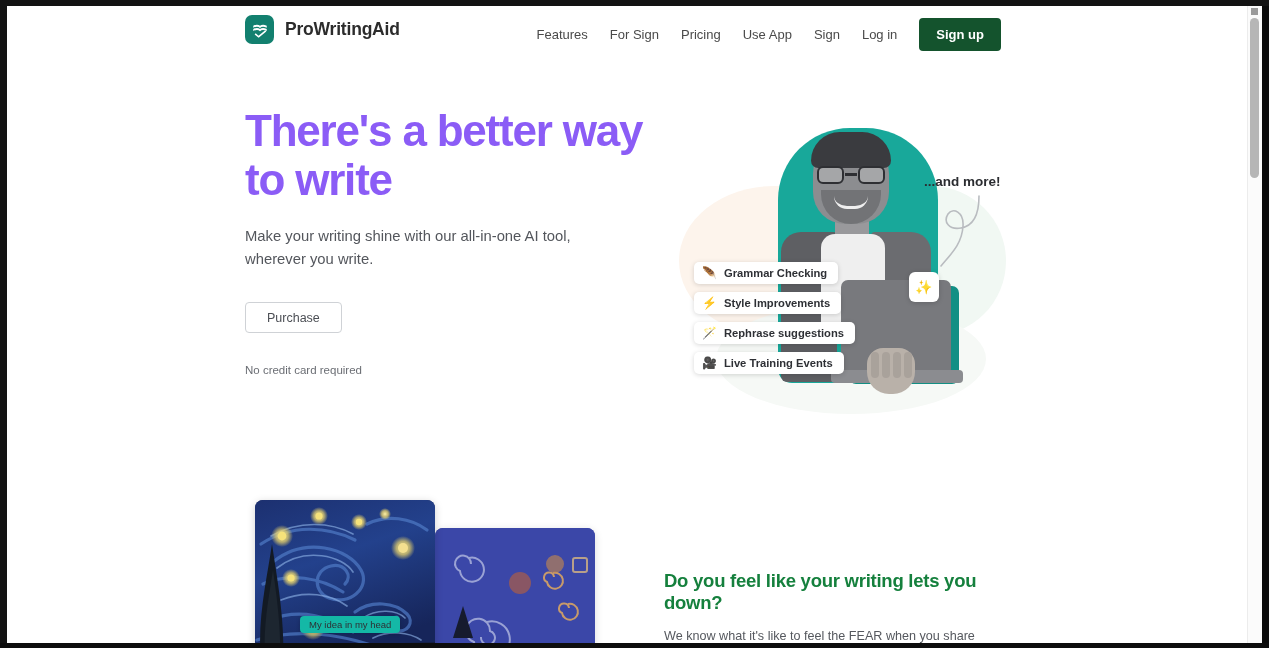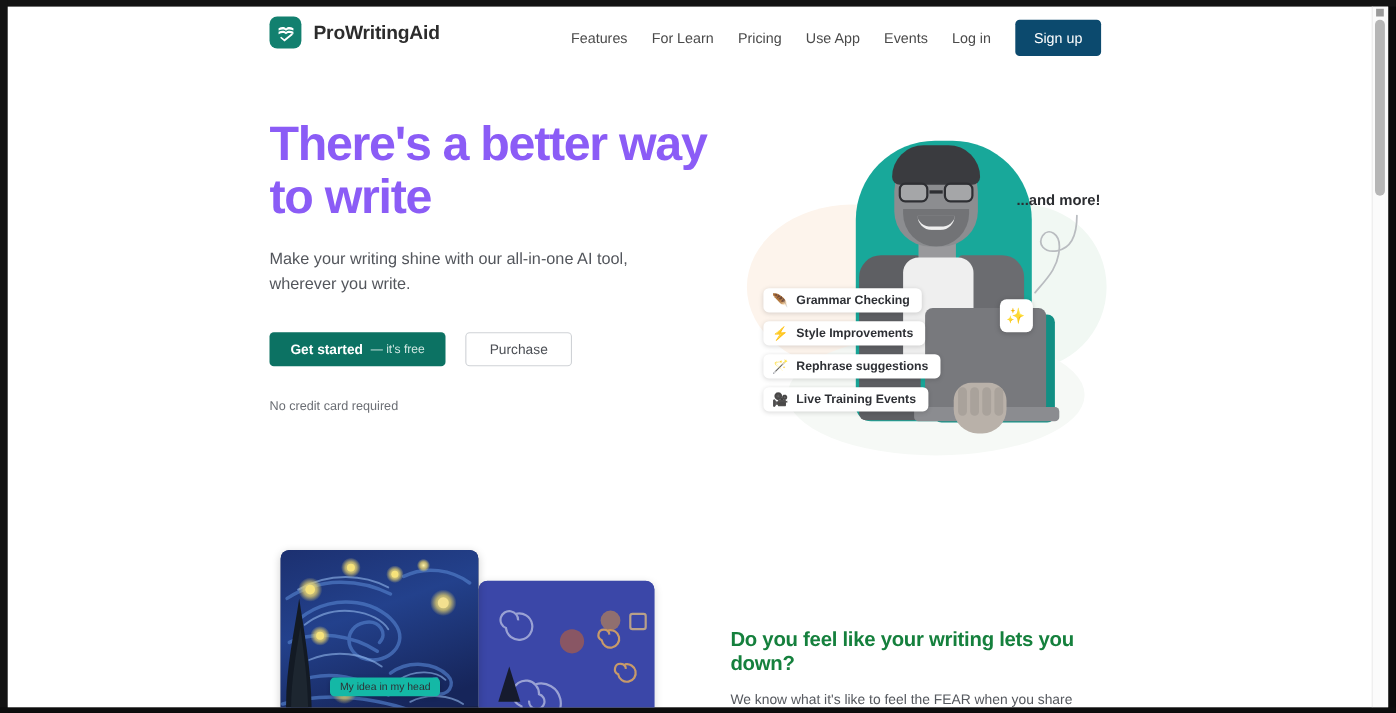--- a/index.html
+++ b/index.html
@@ -119,23 +119,23 @@
   .nav-link {
     font-size: 13px;
     color: #4a4a4a;
     padding: 5px 11px;
     cursor: pointer;
     white-space: nowrap;
   }
   #signup-button {
     margin-left: 11px;
     font-size: 13px;
-    font-weight: normal;
+    font-weight: bold;
     color: #ffffff;
-    background: #0c4a6e;
+    background: #14532d;
     border: none;
     border-radius: 4px;
     padding: 9px 17px;
     cursor: pointer;
     font-family: "Liberation Sans", sans-serif;
   }
 
   
   #hero {
     position: absolute;
@@ -493,40 +493,36 @@
               <path d="M3 6.2 C7 4.2 10 4.6 12 6.4 C14 4.6 17 4.2 21 6.2 L21 9 C17 7 14 7.4 12 9.2 C10 7.4 7 7 3 9 Z" fill="#ffffff"></path>
               <path d="M3 10.6 C7 8.6 10 9 12 10.8 C14 9 17 8.6 21 10.6 L21 13.4 C17 11.4 14 11.8 12 13.6 C10 11.8 7 11.4 3 13.4 Z" fill="#ffffff"></path>
               <path d="M6.2 16.4 L10 19.6 L19 12.2 L20.4 14 L10.2 22.2 L4.8 17.9 Z" fill="#ffffff"></path>
             </svg>
           </div>
           <span id="brand-name">ProWritingAid</span>
         </div>
 
         <nav id="primary-nav">
           <span class="nav-link">Features</span>
-          <span class="nav-link">For Learn</span>
+          <span class="nav-link">For Sign</span>
           <span class="nav-link">Pricing</span>
           <span class="nav-link">Use App</span>
-          <span class="nav-link">Events</span>
+          <span class="nav-link">Sign</span>
           <span class="nav-link">Log in</span>
           <button id="signup-button">Sign up</button>
         </nav>
       </div>
 
       <div id="hero">
 
         <div id="hero-copy">
           <h1 id="hero-title">There's a better way to write</h1>
           <p id="hero-subtitle">Make your writing shine with our all-in-one AI tool, wherever you write.</p>
 
           <div id="hero-actions">
-            <button id="get-started-button">
-              <span id="get-started-label">Get started</span>
-              <span id="get-started-note">— it's free</span>
-            </button>
             <button id="purchase-button">Purchase</button>
           </div>
 
           <p id="no-credit-card-note">No credit card required</p>
         </div>
 
         <div id="hero-illustration">
           <div id="illus-blob-mint"></div>
           <div id="illus-blob-green"></div>
           <div id="illus-blob-bottom"></div>

